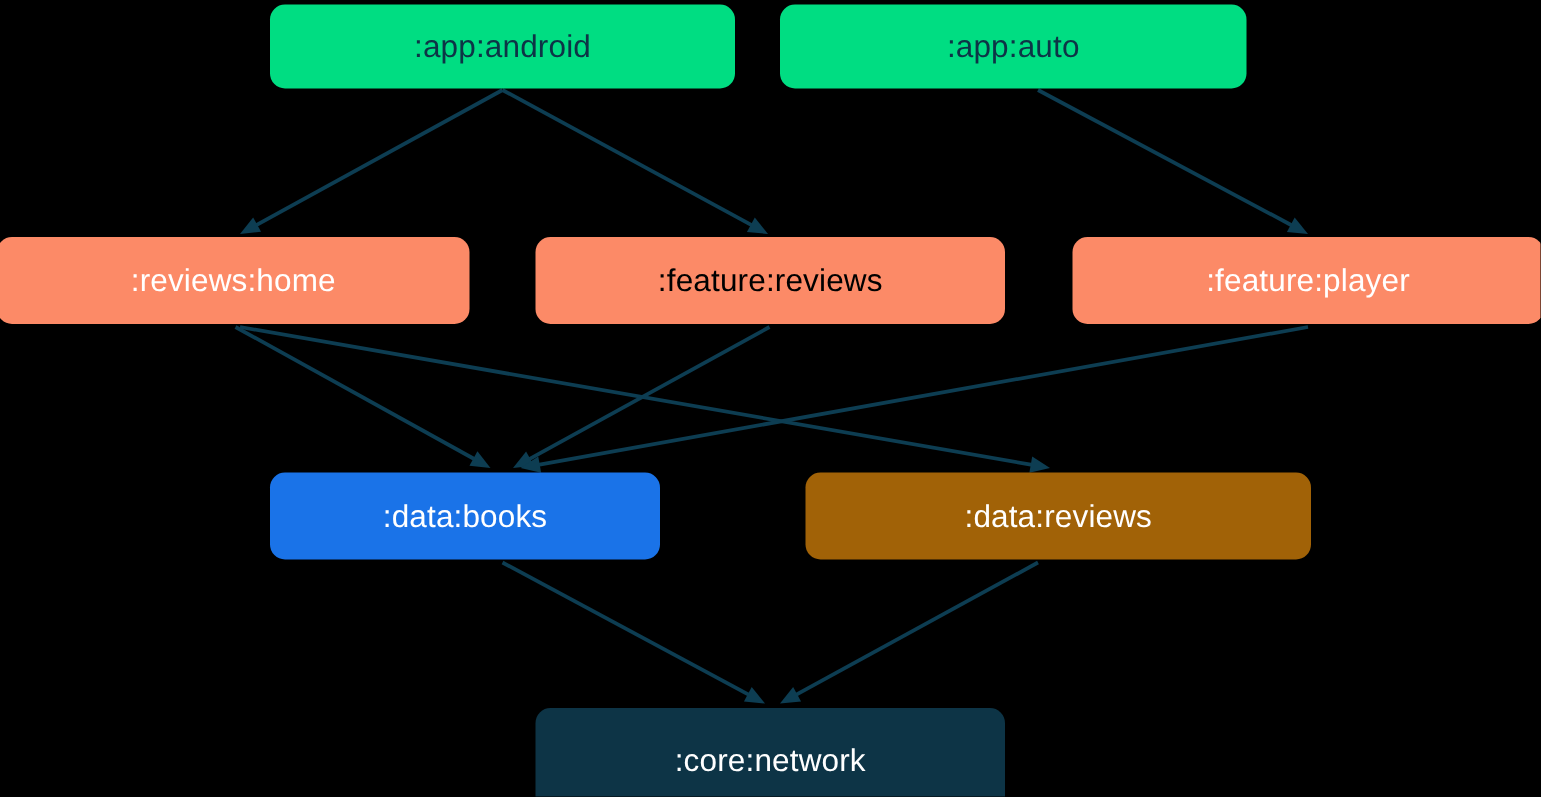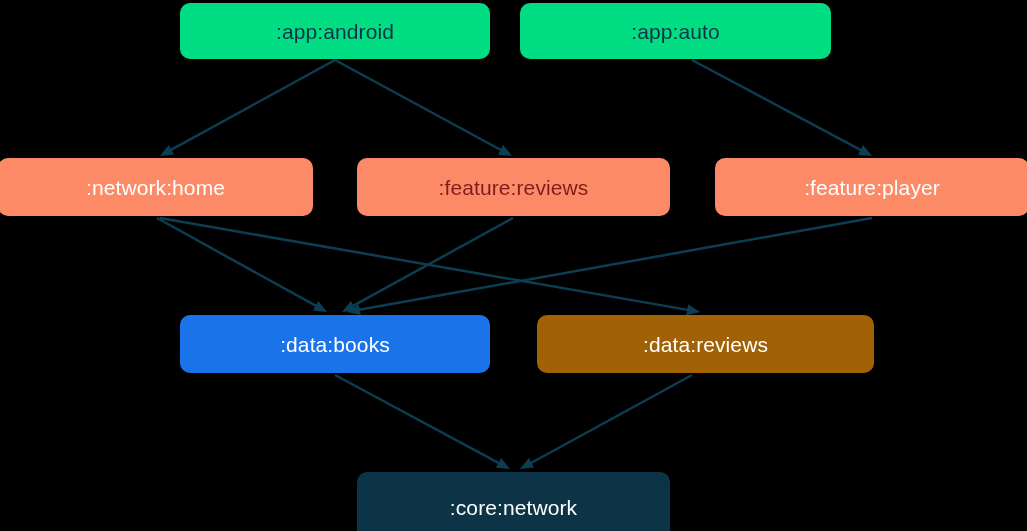--- a/index.html
+++ b/index.html
@@ -90,29 +90,29 @@
     </svg>
 
   <div id="node-layer">
       <div class="graph-node" style="left: 180px; top: 3px; width: 310px; height: 56px; background: rgb(0, 221, 130); color: rgb(13, 52, 70); font-size: 21px;">
         <span class="node-label">:app:android</span>
       </div>
       <div class="graph-node" style="left: 520px; top: 3px; width: 311px; height: 56px; background: rgb(0, 221, 130); color: rgb(13, 52, 70); font-size: 21px;">
         <span class="node-label">:app:auto</span>
       </div>
       <div class="graph-node" style="left: -2px; top: 158px; width: 315px; height: 58px; background: rgb(252, 138, 103); color: rgb(255, 255, 255); font-size: 21px;">
-        <span class="node-label">:network:home</span>
+        <span class="node-label">:reviews:home</span>
       </div>
-      <div class="graph-node" style="left: 357px; top: 158px; width: 313px; height: 58px; background: rgb(252, 138, 103); color: #7f1d1d; font-size: 21px;">
+      <div class="graph-node" style="left: 357px; top: 158px; width: 313px; height: 58px; background: rgb(252, 138, 103); color: #000000; font-size: 21px;">
         <span class="node-label">:feature:reviews</span>
       </div>
       <div class="graph-node" style="left: 715px; top: 158px; width: 314px; height: 58px; background: rgb(252, 138, 103); color: rgb(255, 255, 255); font-size: 21px;">
         <span class="node-label">:feature:player</span>
       </div>
-      <div class="graph-node" style="left: 180px; top: 315px; width: 310px; height: 58px; background: rgb(26, 115, 232); color: rgb(255, 255, 255); font-size: 21px;">
+      <div class="graph-node" style="left: 180px; top: 315px; width: 260px; height: 58px; background: rgb(26, 115, 232); color: rgb(255, 255, 255); font-size: 21px;">
         <span class="node-label">:data:books</span>
       </div>
       <div class="graph-node" style="left: 537px; top: 315px; width: 337px; height: 58px; background: #a16207; color: rgb(255, 255, 255); font-size: 21px;">
         <span class="node-label">:data:reviews</span>
       </div>
       <div class="graph-node" style="left: 357px; top: 472px; width: 313px; height: 71px; background: rgb(13, 52, 70); color: rgb(255, 255, 255); font-size: 21px;">
         <span class="node-label">:core:network</span>
       </div>
     </div>
 

